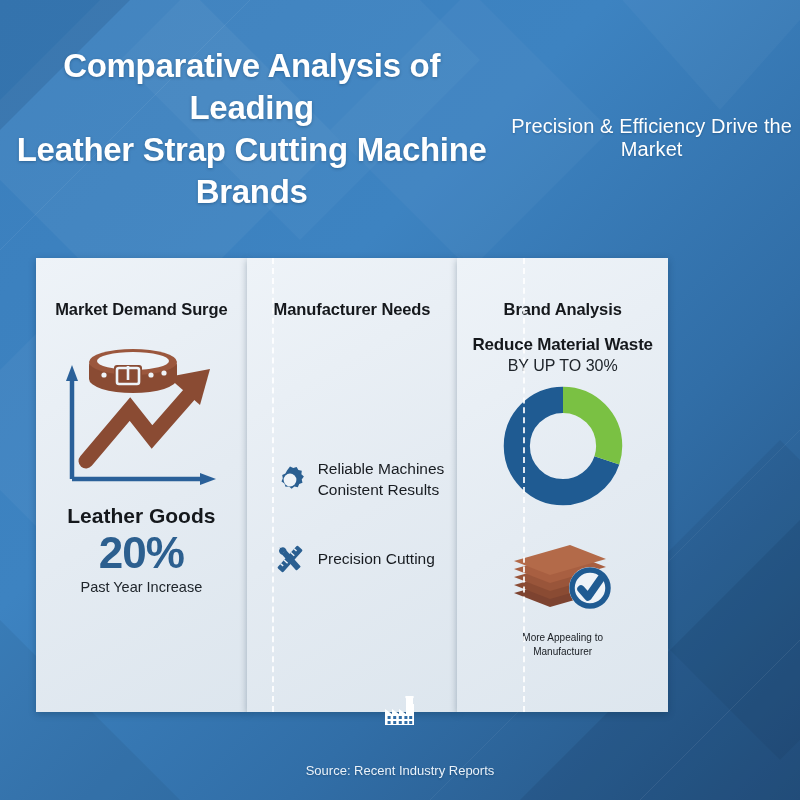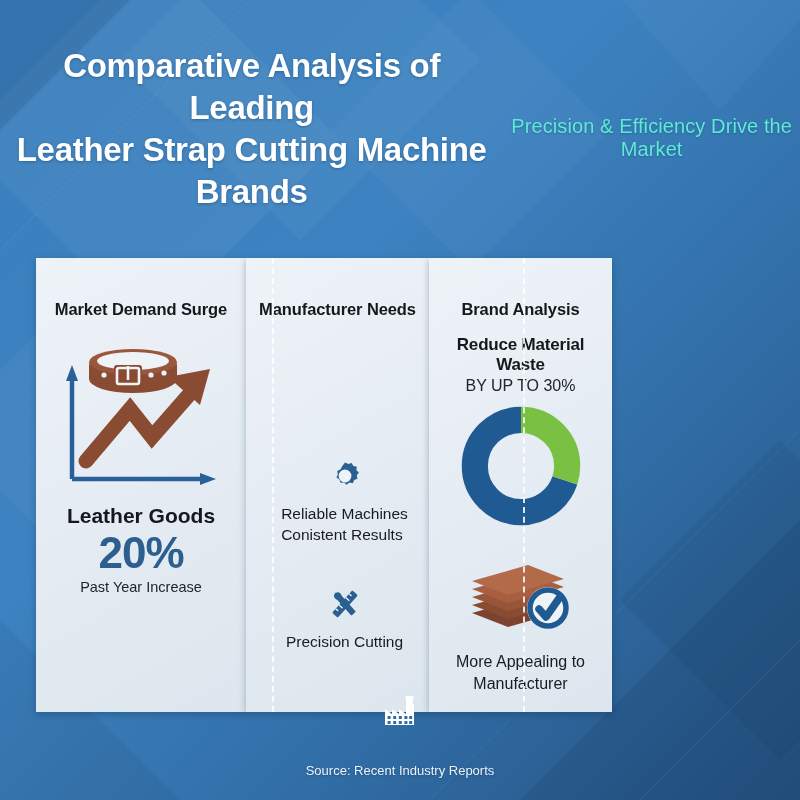--- a/index.html
+++ b/index.html
@@ -19,28 +19,28 @@
     position:absolute; top:0; left:0; right:0; height:210px;
     z-index:3; display:flex; 
     align-items:center; justify-content:flex-start; padding-top:48px;
   }
   .title {
     color:#ffffff; font-size:33px; font-weight:bold; line-height:1.27;
     text-align:center; letter-spacing:-0.3px;
     text-shadow:0 1px 3px rgba(10,40,70,.35);
   }
   .subtitle {
-    color:#5eead4; font-size:20px; font-weight:normal; margin-top:18px;
+    color:#ffffff; font-size:20px; font-weight:normal; margin-top:18px;
     text-align:center; letter-spacing:.1px;
     text-shadow:0 1px 2px rgba(10,40,70,.3);
   }
 
   
   .panels {
-    position:absolute; top:258px; left:36px; width:576px; height:454px;
+    position:absolute; top:258px; left:36px; width:632px; height:454px;
     z-index:3; display:flex; justify-content:space-between;
   }
   .divider {
     position:absolute; top:258px; width:0; height:454px; z-index:4;
     border-left:2px dashed rgba(255,255,255,.85);
   }
   #divider-1 { left:272px; }
   #divider-2 { left:523px; }
 
   .panel {
@@ -62,33 +62,33 @@
     text-align:center; line-height:1.28; margin-top:14px;
   }
   .p1-stat {
     font-size:44px; font-weight:bold; color:#2c5f8f; line-height:1.05;
     margin-top:0; letter-spacing:-1px;
   }
   .p1-sub { font-size:14.5px; color:#20262c; margin-top:3px; }
 
   
   .needs { margin-top:140px; width:100%; display:flex; flex-direction:column; gap:42px; }
-  .need-row { display:flex; align-items:center; gap:11px; padding-left:14px;flex-direction:column; }
+  .need-row { display:flex; align-items:center; gap:11px; padding-left:14px; }
   .need-text { font-size:15.5px; color:#181c21; line-height:1.33; }
 
   
   .p3-head {
     font-size:17px; font-weight:bold; color:#15181c; text-align:center;
     margin-top:16px; letter-spacing:-.2px;
   }
   .p3-sub { font-size:16px; color:#20262c; text-align:center; margin-top:2px; }
   .donut-wrap { margin-top:10px; }
   .stack-wrap { margin-top:22px; }
   .p3-foot {
-    font-size:16px; color:#181c21; text-align:center;
+    font-size:10px; color:#181c21; text-align:center;
     line-height:1.35; margin-top:18px;
   }
 
   
   .footer {
     position:absolute; left:0; right:0; bottom:22px; z-index:3;
     display:flex; flex-direction:column; align-items:center;gap:32px;
   }
   .source-text {
     color:#eaf2fa; font-size:13px; margin-top:5px;

